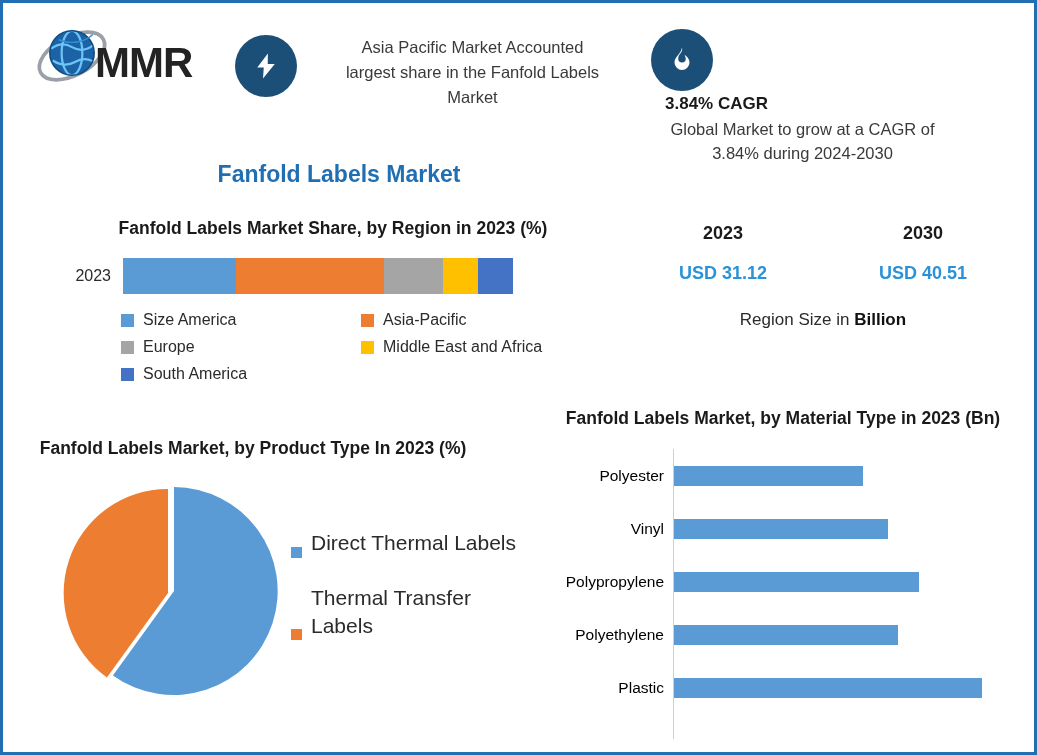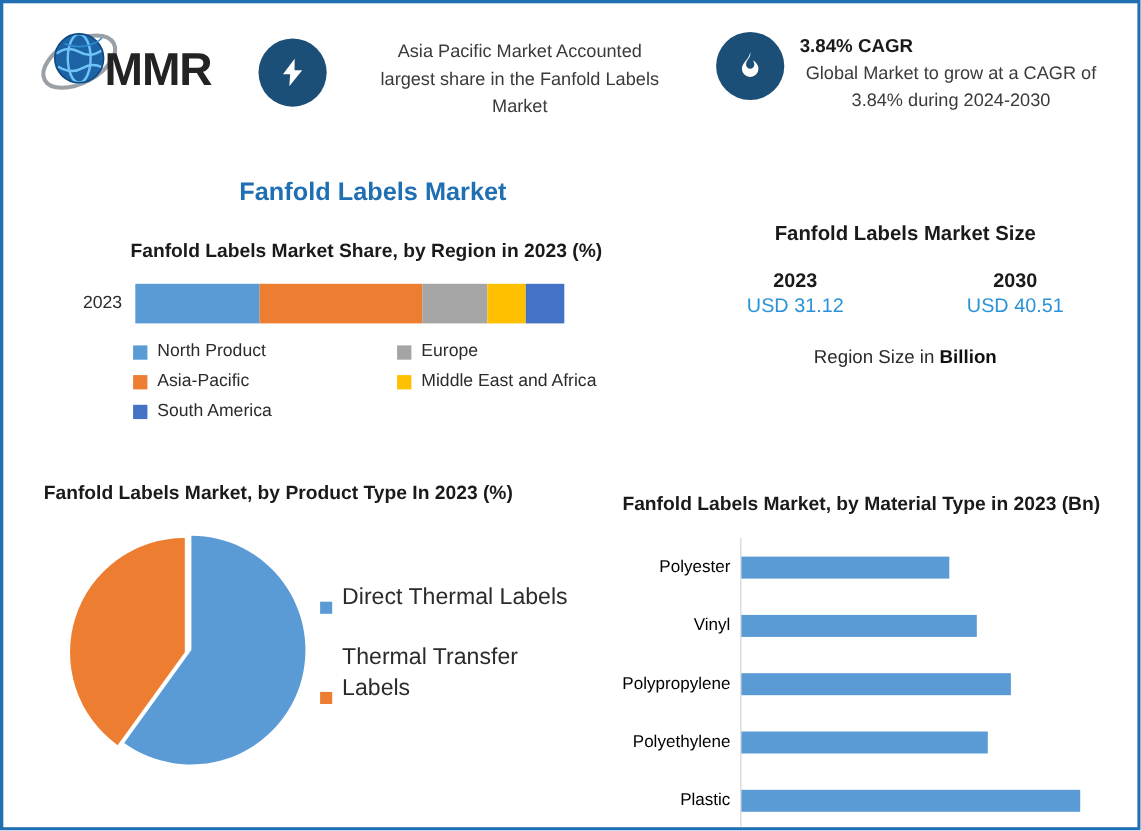--- a/index.html
+++ b/index.html
@@ -158,23 +158,23 @@
     display: flex;
     justify-content: space-around;
     margin-top: 22px;
     font-size: 18px;
     font-weight: bold;
     color: #1a1a1a;
   }
   .size-vals {
     display: flex;
     justify-content: space-around;
-    margin-top: 2px;
+    margin-top: 19px;
     font-size: 18px;
-    font-weight: normal;
+    font-weight: bold;
     color: #2a92d8;
   }
   .size-foot {
     margin-top: 26px;
     font-size: 17px;
     color: #2b2b2b;
   }
   .size-foot b { color: #111; }
 
   
@@ -215,21 +215,20 @@
 
   
   .mat-block { position: absolute; left: 530px; top: 402px; width: 500px; }
   .mat-title {
     font-size: 17.5px;
     font-weight: bold;
     color: #1a1a1a;
     text-align: center;
     line-height: 1.5;
     width: 500px;
-    margin-top: 40px;
   }
   .mat-chart {
     position: relative;
     margin-top: 18px;
     height: 290px;
     border-left: 1px solid #d0d0d0;
     margin-left: 140px;
     width: 350px;
   }
   .mat-row {
@@ -273,21 +272,21 @@
 
     <div class="hdr-item" style="left:232px; top:32px;gap:24px;">
       <div class="hdr-circle">
         <svg width="30" height="30" viewBox="0 0 24 24">
             <path d="M13.5 2 L5 13.2 h5.2 L9.6 22 L19 10.3 h-5.6 z" fill="#ffffff"></path>
           </svg>
       </div>
       <div class="hdr-txt">Asia Pacific Market Accounted largest share in the Fanfold Labels Market</div>
     </div>
 
-    <div class="hdr-item" style="left:648px; top:26px;">
+    <div class="hdr-item" style="left:648px; top:26px;flex-direction:column;">
       <div class="hdr-circle">
         <svg width="30" height="30" viewBox="0 0 24 24">
             <path d="M12 2c1 4-3 5-3 9a3 3 0 0 0 6 0c0-1-.5-2-1-3 2 1 4 3.2 4 6a6 6 0 0 1-12 0c0-4.5 5-6.5 6-12z" fill="#ffffff"></path>
           </svg>
       </div>
       <div class="hdr-txt left-al">
         <span class="hdr-strong">3.84% CAGR</span>
         <span>Global Market to grow at a CAGR of 3.84% during 2024-2030</span>
       </div>
     </div>
@@ -305,43 +304,42 @@
         <div class="region-seg" style="width:38%; background:#ed7d31;"></div>
         <div class="region-seg" style="width:15%; background:#a5a5a5;"></div>
         <div class="region-seg" style="width:9%; background:#ffc000;"></div>
         <div class="region-seg" style="width:9%; background:#4472c4;"></div>
       </div>
     </div>
 
     <div class="legend">
       <div class="legend-item">
         <span class="legend-swatch" style="background:#5b9bd5;"></span>
-        <span>North Product</span>
+        <span>Size America</span>
+      </div>
+      <div class="legend-item">
+        <span class="legend-swatch" style="background:#ed7d31;"></span>
+        <span>Asia-Pacific</span>
       </div>
       <div class="legend-item">
         <span class="legend-swatch" style="background:#a5a5a5;"></span>
         <span>Europe</span>
       </div>
       <div class="legend-item">
-        <span class="legend-swatch" style="background:#ed7d31;"></span>
-        <span>Asia-Pacific</span>
-      </div>
-      <div class="legend-item">
         <span class="legend-swatch" style="background:#ffc000;"></span>
         <span>Middle East and Africa</span>
       </div>
       <div class="legend-item">
         <span class="legend-swatch" style="background:#4472c4;"></span>
         <span>South America</span>
       </div>
     </div>
   </div>
 
   <div class="size-block">
-    <div class="size-title">Fanfold Labels Market Size</div>
     <div class="size-years">
       <span>2023</span>
       <span>2030</span>
     </div>
     <div class="size-vals">
       <span>USD 31.12</span>
       <span>USD 40.51</span>
     </div>
     <div class="size-foot">
       <span>Region Size in </span><b>Billion</b>

